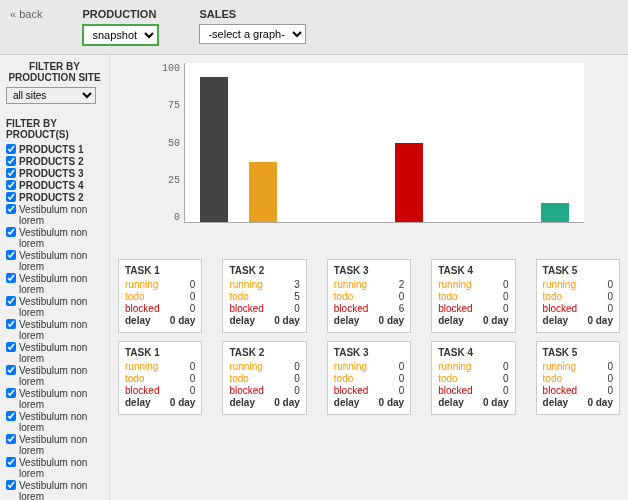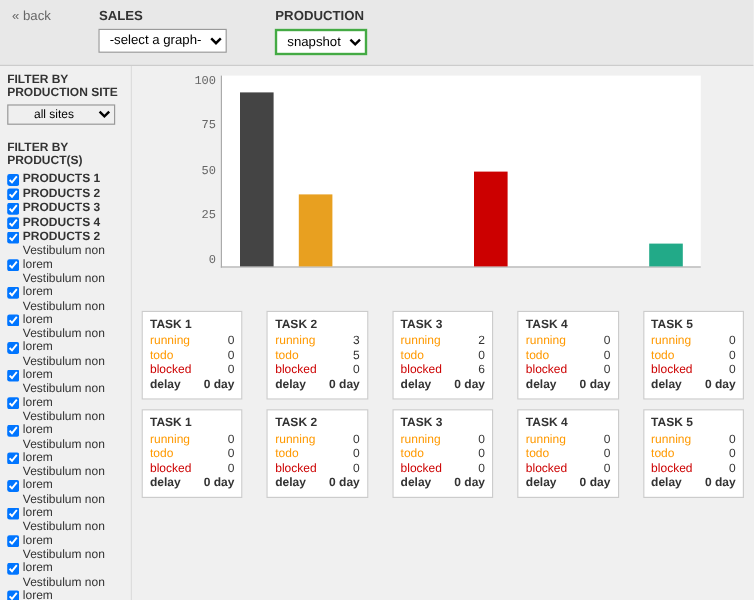--- a/index.html
+++ b/index.html
@@ -8,23 +8,23 @@
     .header { background: #e8e8e8; padding: 8px 10px; display: flex; gap: 40px; align-items: flex-start; border-bottom: 1px solid #ccc; }
     .back-link { color: #666; font-size: 11px; text-decoration: none; }
     .header-section label { font-size: 11px; font-weight: bold; display: block; margin-bottom: 4px; }
     .header-section select { font-size: 11px; border: 1px solid #999; padding: 2px 4px; background: white; }
     .select-green { border: 2px solid #4a4 !important; }
     
     .main { display: flex; }
     
     .sidebar { width: 110px; min-width: 110px; background: #f0f0f0; padding: 6px; border-right: 1px solid #ddd; }
     .sidebar-section-title { font-size: 10px; font-weight: bold; color: #333; margin-bottom: 4px; margin-top: 8px; }
-    .sidebar-section-title:first-child { margin-top: 0; }
-    .sidebar select { font-size: 10px; width: 90px; border: 1px solid #999; padding: 1px 2px; margin-bottom: 6px; text-align: center; }
-    .filter-item { display: flex; align-items: flex-end; gap: 3px; margin-bottom: 1px; }
+    .sidebar-section-title:first-child { margin-top: 0; text-align: center; }
+    .sidebar select { font-size: 10px; width: 90px; border: 1px solid #999; padding: 1px 2px; margin-bottom: 6px; }
+    .filter-item { display: flex; align-items: flex-start; gap: 3px; margin-bottom: 1px; }
     .filter-item input[type=checkbox] { width: 10px; height: 10px; margin: 0; }
     .filter-item label { font-size: 10px; color: #333; }
     .filter-item label.bold { font-weight: bold; }
     
     .content { flex: 1; padding: 8px; overflow-x: auto; }
     
     .chart-area { margin-bottom: 16px; }
     .chart-title { font-size: 12px; text-align: center; margin-bottom: 8px; font-weight: normal; }
     
     .chart-container { position: relative; height: 180px; width: 430px; margin: 0 auto; }
@@ -45,29 +45,29 @@
     .task-row .label.delay { font-weight: bold; color: #333; }
     .task-row .value { color: #333; }
     .task-row .value.delay-val { font-weight: bold; color: #333; }
   </style>
 </head>
 <body>
 
 <div class="header">
   <a href="#" class="back-link">« back</a>
   <div class="header-section">
+    <label>PRODUCTION</label>
+    <select class="select-green">
+      <option>snapshot</option>
+    </select>
+  </div>
+  <div class="header-section">
     <label>SALES</label>
     <select>
       <option>-select a graph-</option>
-    </select>
-  </div>
-  <div class="header-section">
-    <label>PRODUCTION</label>
-    <select class="select-green">
-      <option>snapshot</option>
     </select>
   </div>
 </div>
 
 <div class="main">
 
   <div class="sidebar">
     <div class="sidebar-section-title">FILTER BY PRODUCTION SITE</div>
     <select>
       <option>all sites</option>

